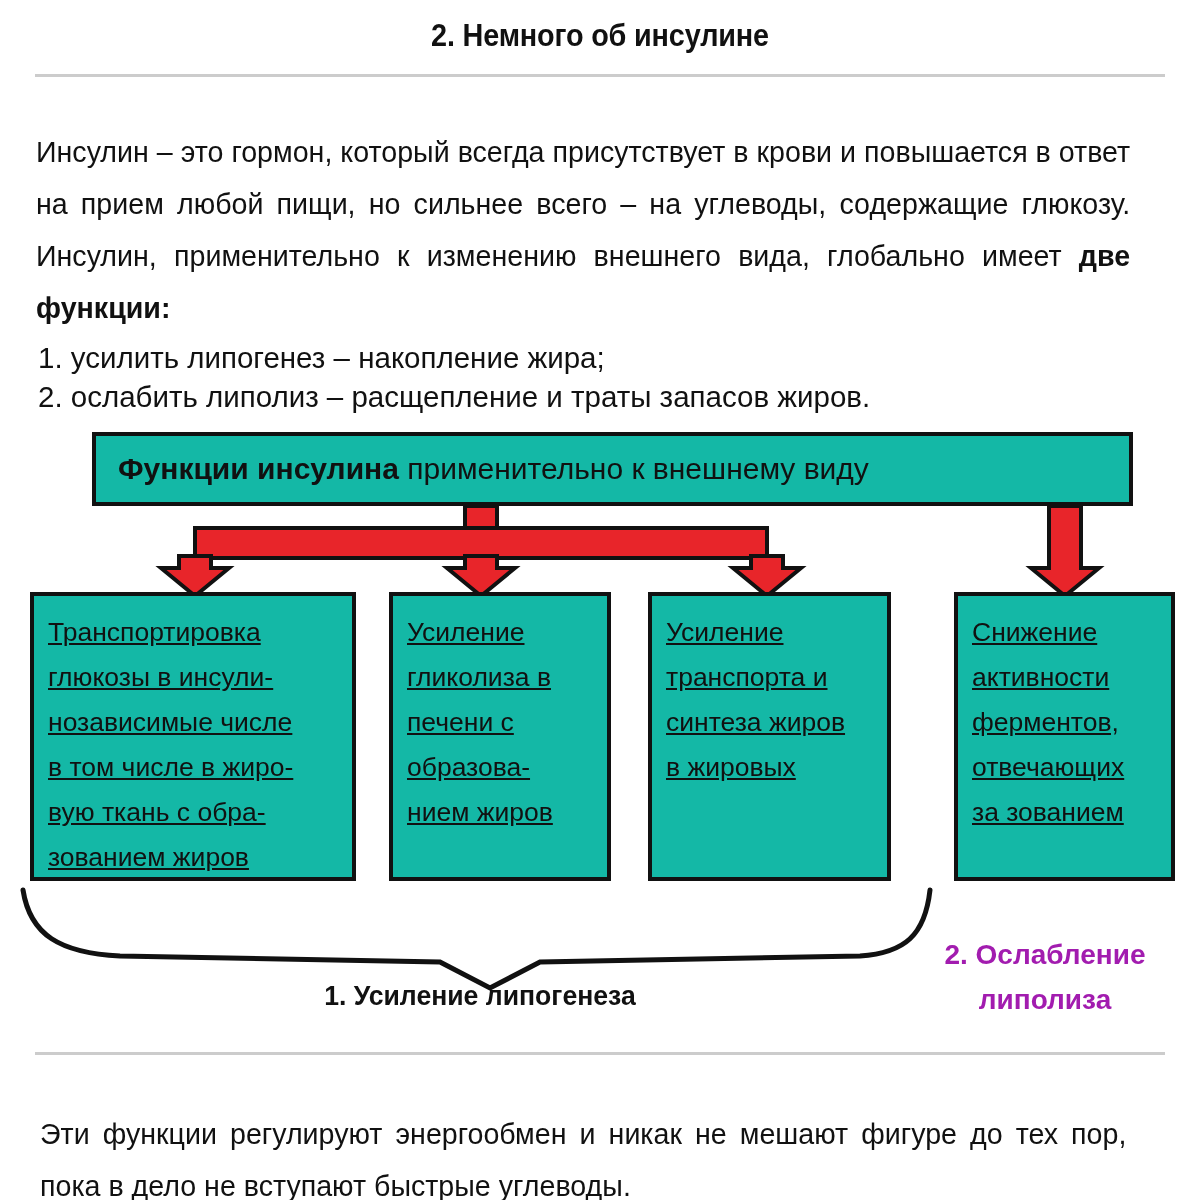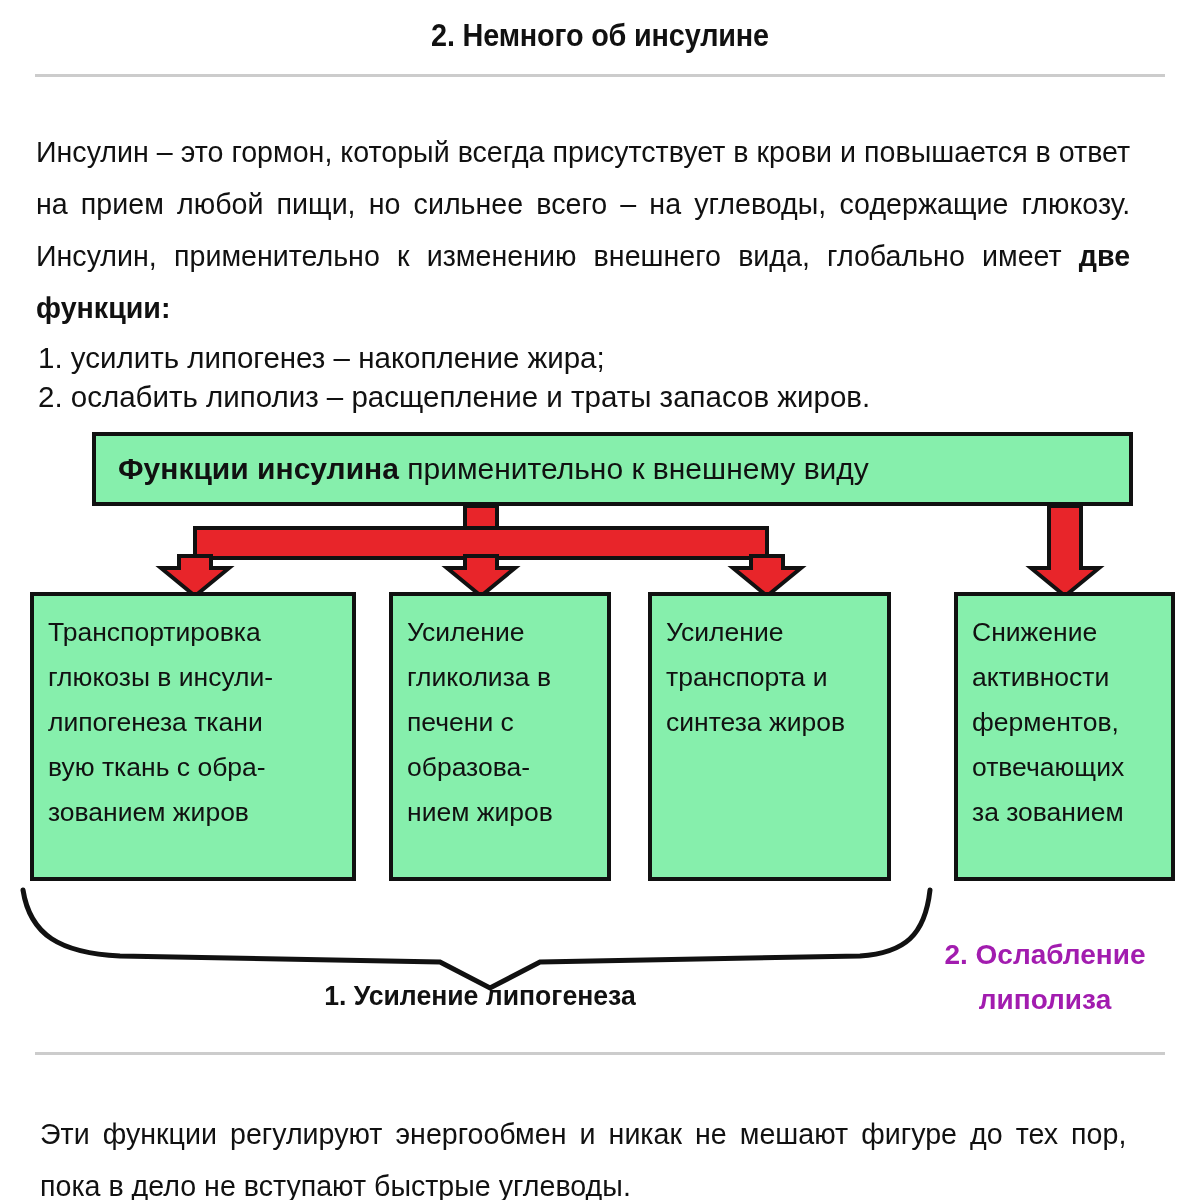--- a/index.html
+++ b/index.html
@@ -77,21 +77,21 @@
     left: 0;
     top: 0;
     width: 1200px;
     height: 1200px;
     pointer-events: none;
   }
   .diagram > * { pointer-events: auto; }
 
   .yellow-box {
     position: absolute;
-    background: #86efac;
+    background: #14b8a6;
     border: 4px solid #111111;
     box-sizing: border-box;
   }
 
   .header-box {
     left: 92px;
     top: 432px;
     width: 1041px;
     height: 74px;
     display: flex;
@@ -103,20 +103,21 @@
     color: #111111;
     white-space: nowrap;
   }
   .header-box-text b { font-weight: 700; }
 
   .leaf-box {
     padding: 14px 12px 10px 14px;
     font-size: 26.5px;
     line-height: 45px;
     color: #111111;
+    text-decoration: underline;
   }
   .leaf-1 { left: 30px;  top: 592px; width: 326px; height: 289px; }
   .leaf-2 { left: 389px; top: 592px; width: 222px; height: 289px; }
   .leaf-3 { left: 648px; top: 592px; width: 243px; height: 289px; }
   .leaf-4 { left: 954px; top: 592px; width: 221px; height: 289px; }
 
   .leaf-line { display: block; white-space: nowrap; }
 
   
   .bracket-label-1 {
@@ -197,37 +198,39 @@
              C 905 953, 925 935, 930 890"></path>
   </svg>
 
   <div class="yellow-box header-box">
     <div class="header-box-text"><b>Функции инсулина</b><span> применительно к внешнему виду</span></div>
   </div>
 
   <div class="yellow-box leaf-box leaf-1">
     <span class="leaf-line">Транспортировка</span>
     <span class="leaf-line">глюкозы в инсули-</span>
-    <span class="leaf-line">липогенеза ткани</span>
+    <span class="leaf-line">нозависимые числе</span>
+    <span class="leaf-line">в том числе в жиро-</span>
     <span class="leaf-line">вую ткань с обра-</span>
     <span class="leaf-line">зованием жиров</span>
   </div>
 
   <div class="yellow-box leaf-box leaf-2">
     <span class="leaf-line">Усиление</span>
     <span class="leaf-line">гликолиза в</span>
     <span class="leaf-line">печени с</span>
     <span class="leaf-line">образова-</span>
     <span class="leaf-line">нием жиров</span>
   </div>
 
   <div class="yellow-box leaf-box leaf-3">
     <span class="leaf-line">Усиление</span>
     <span class="leaf-line">транспорта и</span>
     <span class="leaf-line">синтеза жиров</span>
+    <span class="leaf-line">в жировых</span>
   </div>
 
   <div class="yellow-box leaf-box leaf-4">
     <span class="leaf-line">Снижение</span>
     <span class="leaf-line">активности</span>
     <span class="leaf-line">ферментов,</span>
     <span class="leaf-line">отвечающих</span>
     <span class="leaf-line">за зованием</span>
   </div>
 

